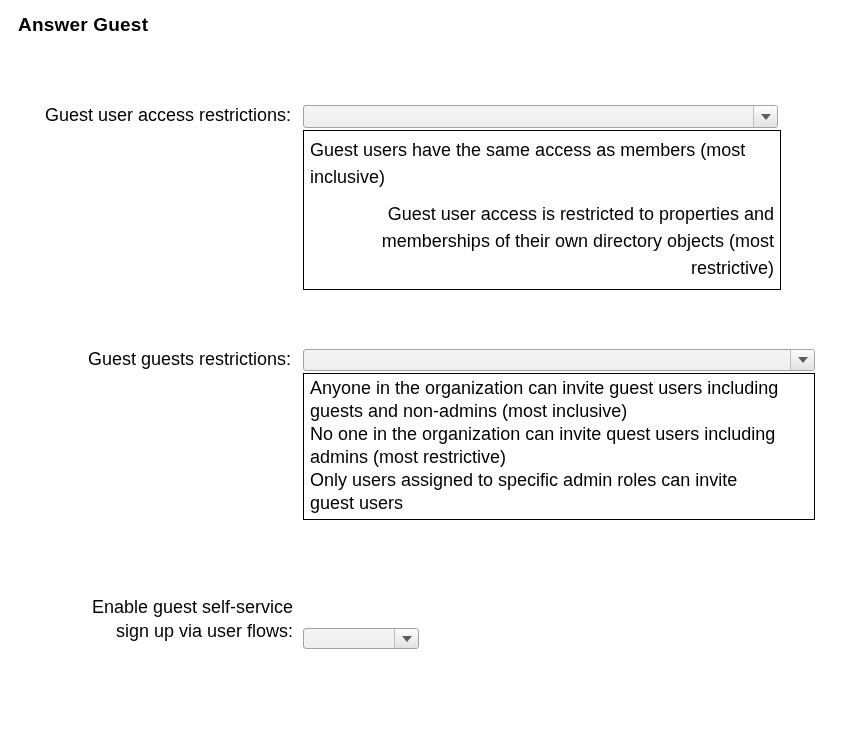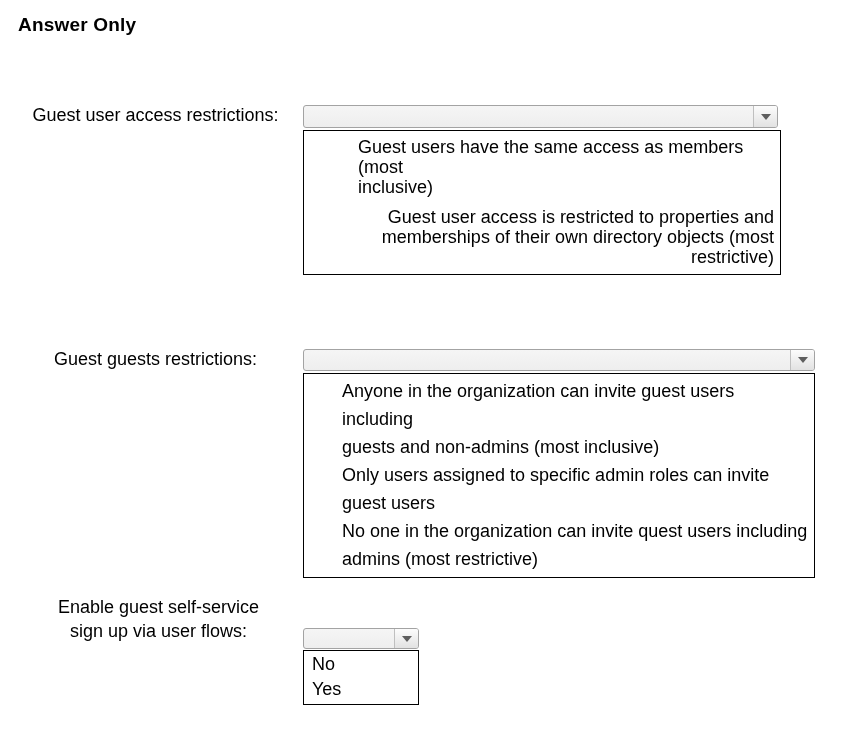--- a/index.html
+++ b/index.html
@@ -5,21 +5,21 @@
   html, body { margin:0; padding:0; background:#ffffff; }
   body { font-family:"Liberation Sans", sans-serif; color:#000; }
   .canvas {
     position:relative; width:857px; height:741px; background:#ffffff; overflow:hidden;
   }
   .title {
     position:absolute; left:18px; top:14px;
     font-size:19px; font-weight:bold; letter-spacing:0.2px;
   }
   .q-label {
-    position:absolute; text-align:center; font-size:18px; line-height:24px;
+    position:absolute; text-align:right; font-size:18px; line-height:24px;
     white-space:pre-line;
   }
   #lbl1 { left:20px; width:271px; top:103px; }
   #lbl2 { left:20px; width:271px; top:347px; }
   #lbl3 { left:24px; width:269px; top:595px; line-height:24px; }
 
   .combo {
     position:absolute; box-sizing:border-box; display:flex; align-items:stretch;
     background:linear-gradient(#f5f5f5,#eeeeee);
     border:1px solid #a3a3a3; border-radius:3px;
@@ -38,33 +38,33 @@
   #combo1 { left:303px; top:105px; width:475px; height:23px; }
   #combo2 { left:303px; top:349px; width:512px; height:22px; }
   #combo3 { left:303px; top:628px; width:116px; height:21px; }
 
   .listbox {
     position:absolute; box-sizing:border-box; background:#ffffff;
     border:1px solid #000000; font-size:18px;
   }
   .opt { white-space:pre-line; cursor:default; }
   #lb1 { left:303px; top:130px; width:478px; padding:6px 6px 7px 6px; }
-  #lb1 .opt { line-height:20px; margin-bottom:10px;margin-left:48px; }
+  #lb1 .opt { line-height:27px; margin-bottom:10px; }
   #lb1 .opt:last-child { margin-bottom:0;text-align:right; }
   #lb2 { left:303px; top:373px; width:512px; padding:3px 6px 4px 6px; }
-  #lb2 .opt { line-height:28px;margin-left:32px; }
+  #lb2 .opt { line-height:23px; }
   #lb3 { left:303px; top:650px; width:116px; padding:1px 8px 2px 8px; }
   #lb3 .opt { line-height:25px; }
 </style>
 </head>
 <body>
 
 <div class="canvas">
 
-  <div class="title">Answer Only</div>
+  <div class="title">Answer Guest</div>
 
   <div class="q-label" id="lbl1">Guest user access restrictions:</div>
 
   <div class="combo" id="combo1">
     <div class="combo-value"></div>
     <div class="combo-btn">
       <span class="arrow-down"></span>
     </div>
   </div>
 
@@ -81,34 +81,30 @@
   <div class="combo" id="combo2">
     <div class="combo-value"></div>
     <div class="combo-btn">
       <span class="arrow-down"></span>
     </div>
   </div>
 
   <div class="listbox" id="lb2">
     <div class="opt">Anyone in the organization can invite guest users including
 guests and non-admins (most inclusive)</div>
+    <div class="opt">No one in the organization can invite quest users including
+admins (most restrictive)</div>
     <div class="opt">Only users assigned to specific admin roles can invite
 guest users</div>
-    <div class="opt">No one in the organization can invite quest users including
-admins (most restrictive)</div>
   </div>
 
   <div class="q-label" id="lbl3">Enable guest self-service
 sign up via user flows:</div>
 
   <div class="combo" id="combo3">
     <div class="combo-value"></div>
     <div class="combo-btn">
       <span class="arrow-down"></span>
     </div>
   </div>
 
-  <div class="listbox" id="lb3">
-    <div class="opt">No</div>
-    <div class="opt">Yes</div>
-  </div>
 
 </div>
 
 </body></html>

